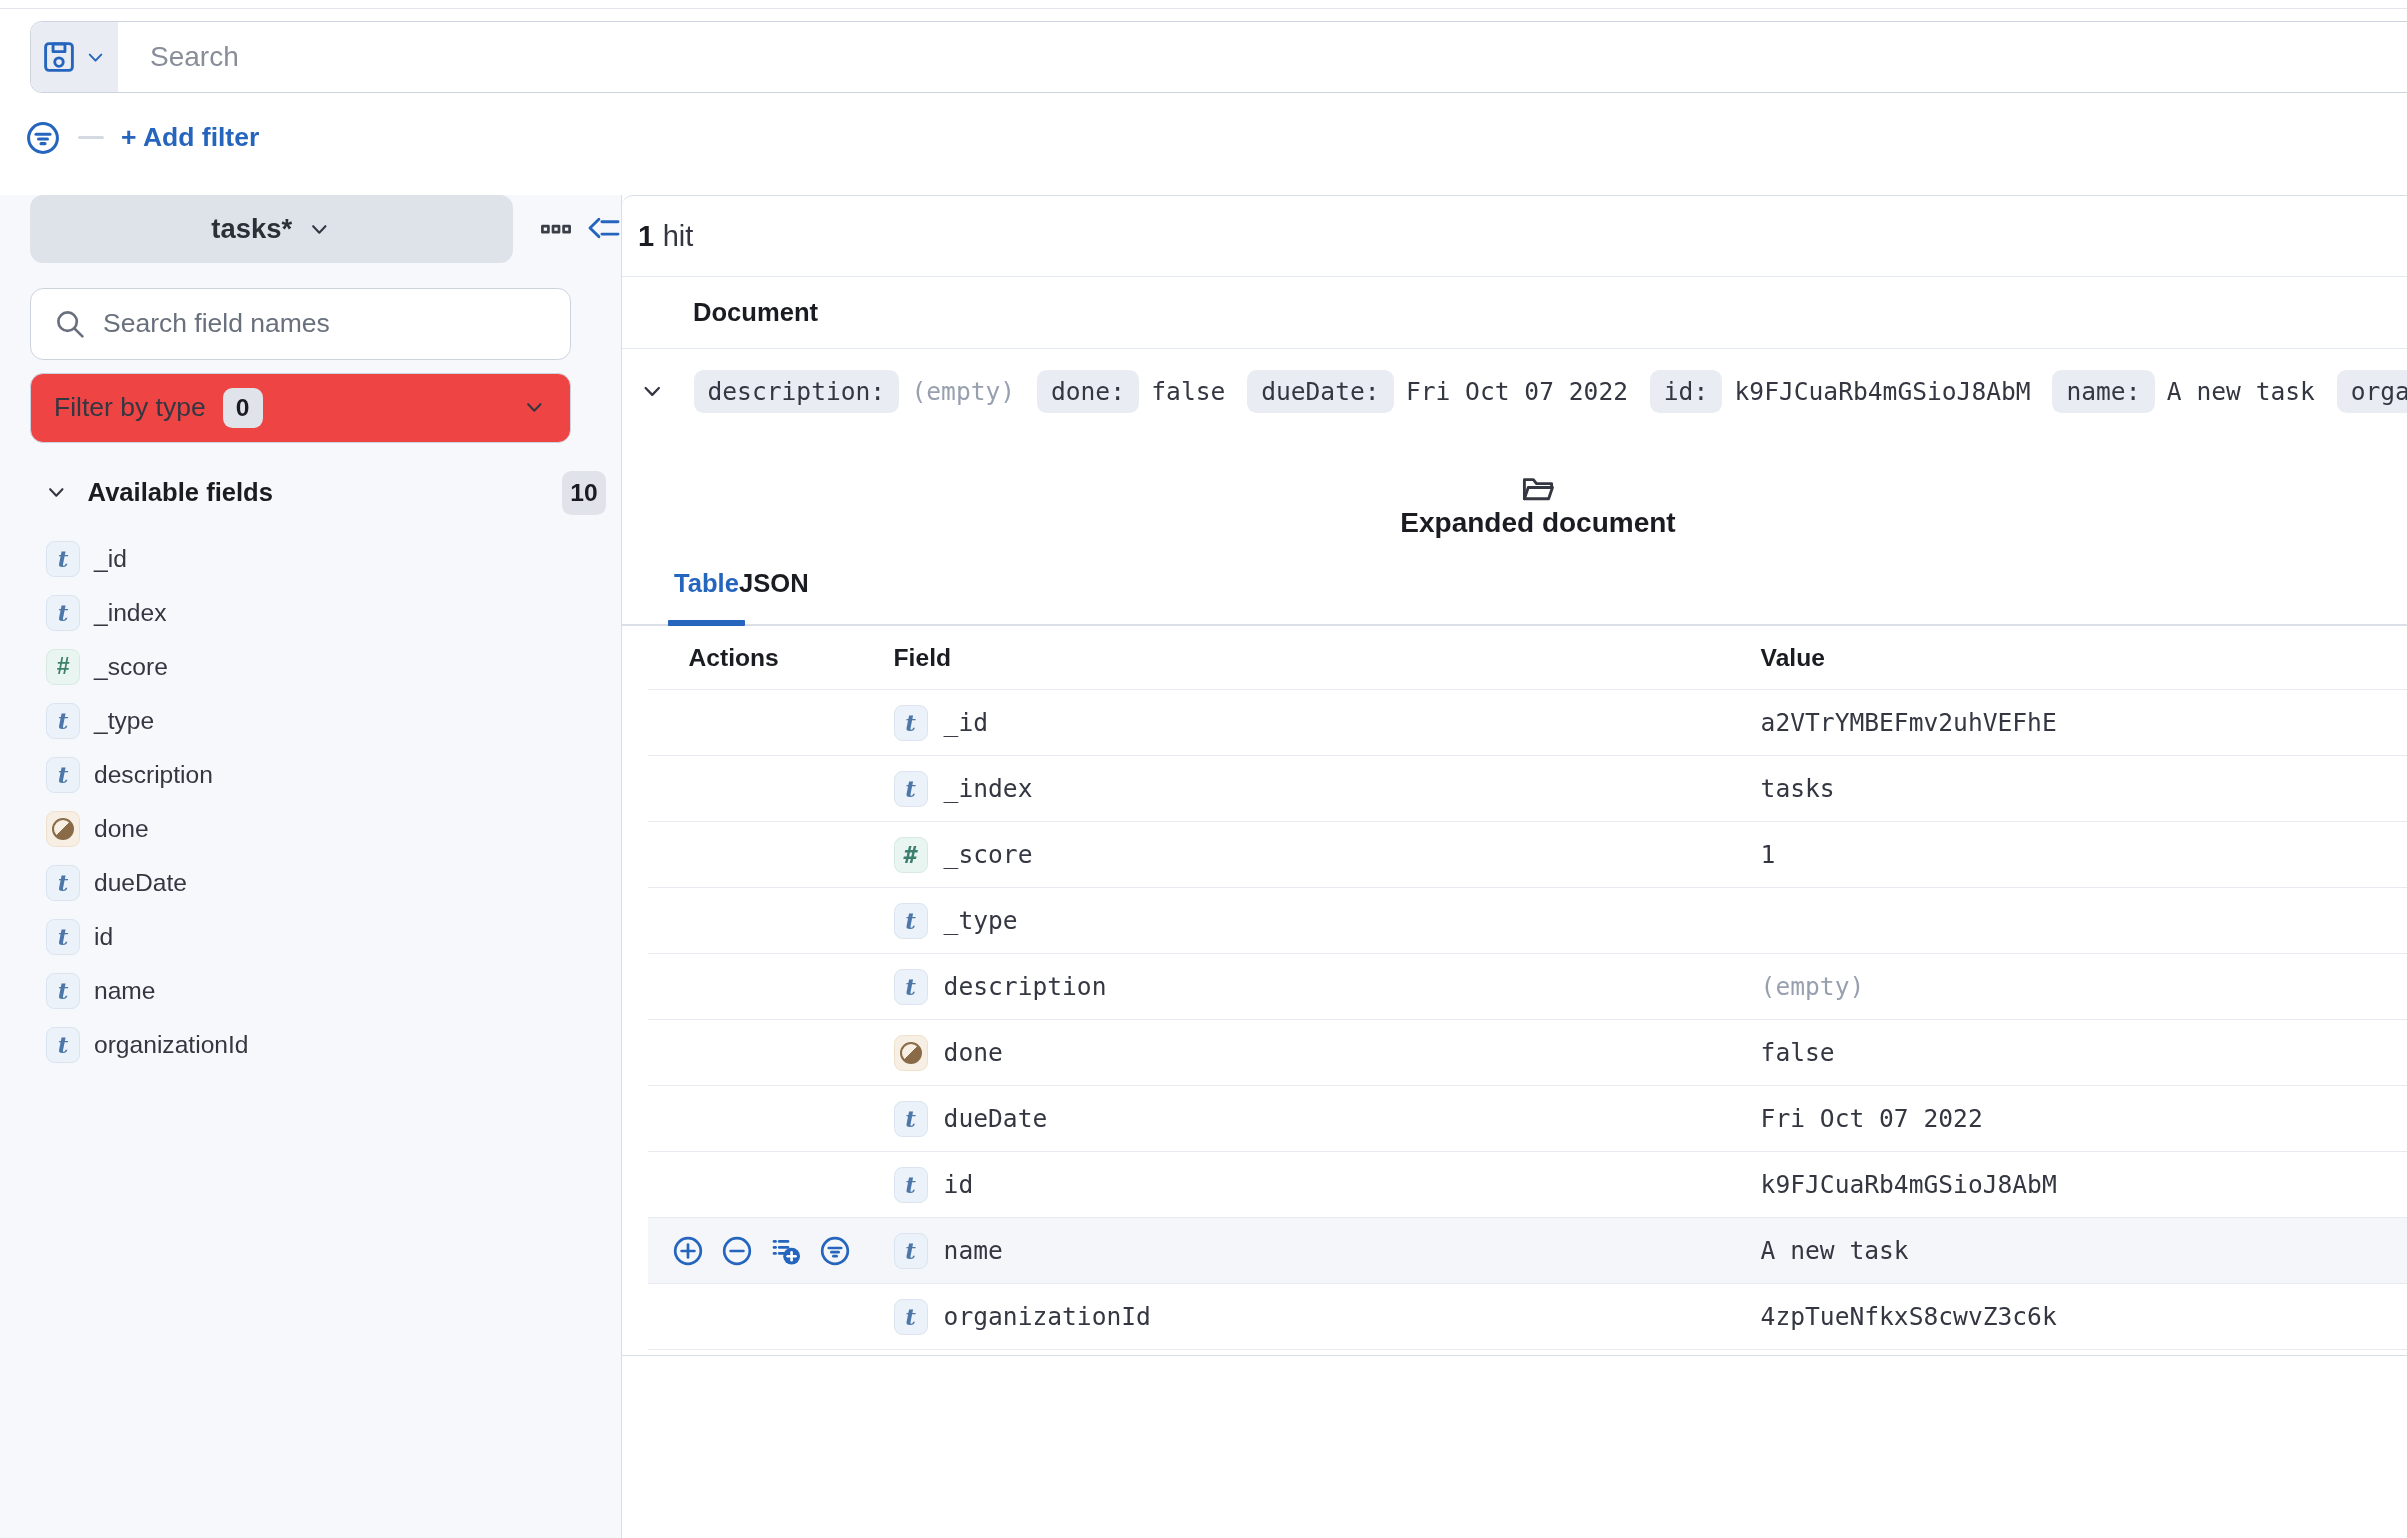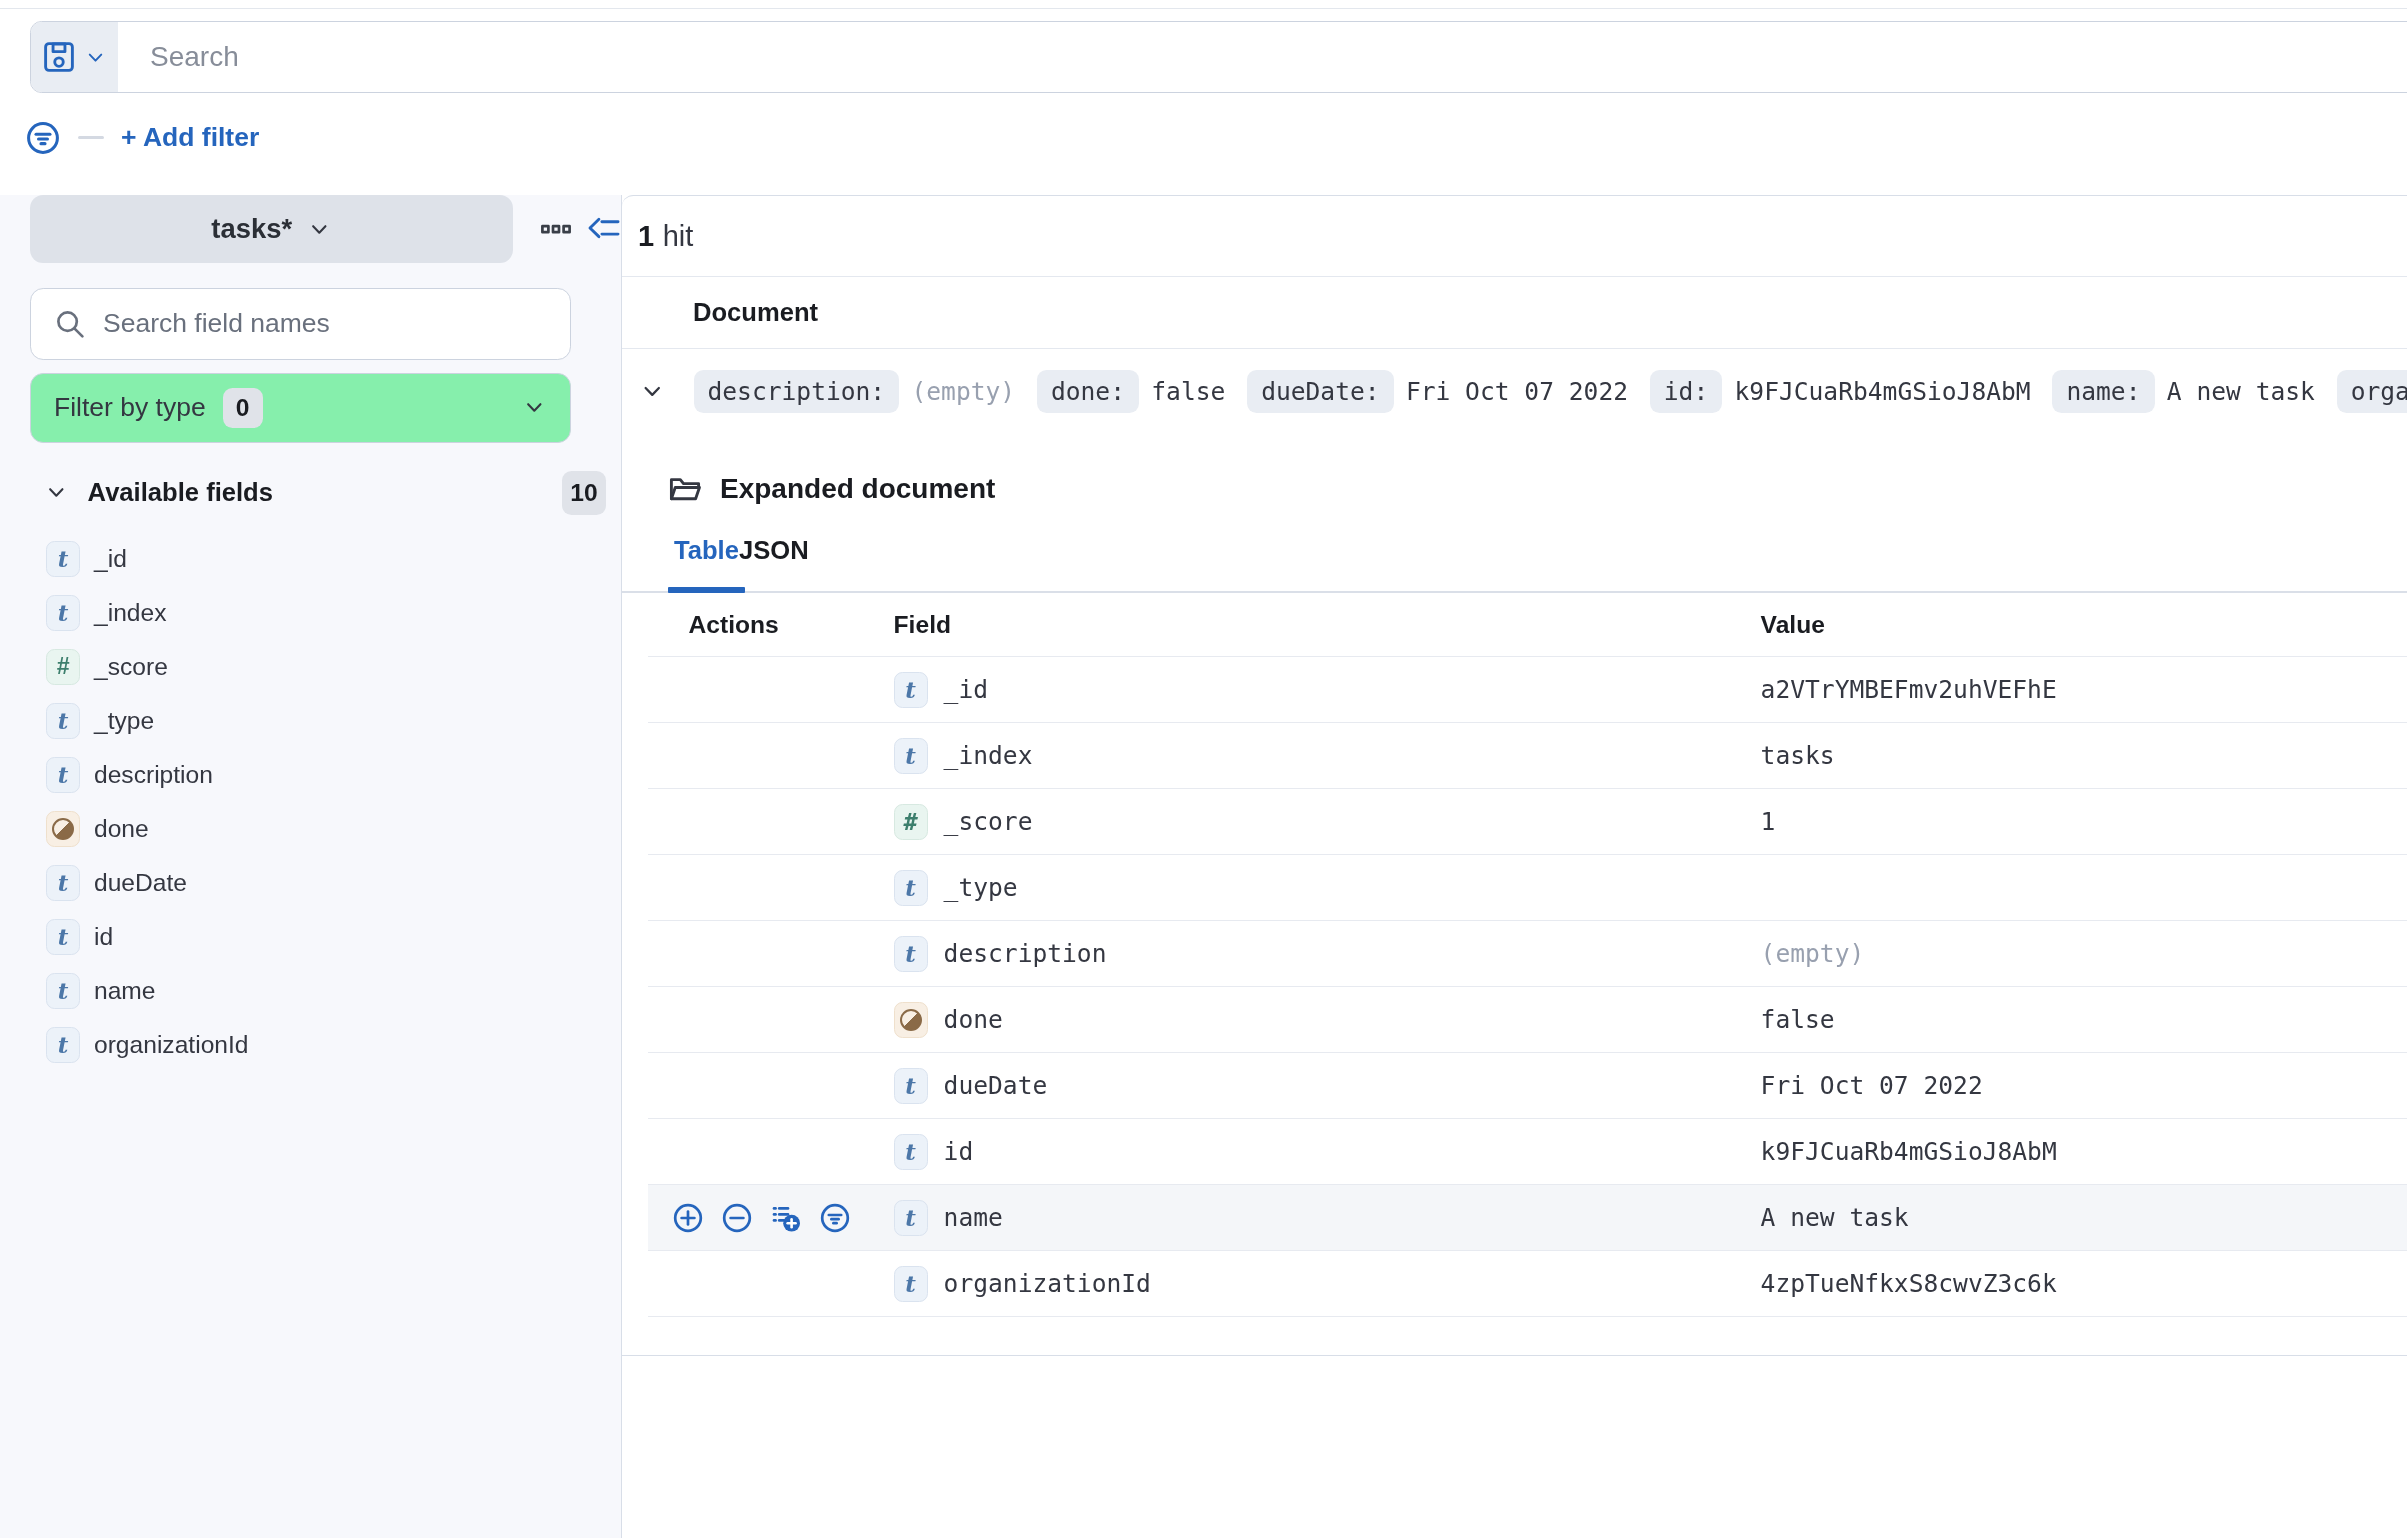--- a/index.html
+++ b/index.html
@@ -67,21 +67,21 @@
   .collapse-btn{margin-left:15px;color:var(--accent);cursor:pointer;}
 
   .field-search{
     margin:24.6px 0 0 30px;width:541px;height:72px;background:#fff;
     border:1.9px solid var(--border);border-radius:13.2px;
     display:flex;align-items:center;padding-left:23px;gap:17px;color:var(--placeholder);
   }
   .field-search .ph{font-size:26.5px;}
 
   .type-filter{
-    margin:13.2px 0 0 30px;width:541px;height:70px;background:#86efac;
+    margin:13.2px 0 0 30px;width:541px;height:70px;background:#ef4444;
     border:1.9px solid var(--border);border-radius:13.2px;
     display:flex;align-items:center;padding:0 23px;cursor:pointer;
   }
   .type-filter .lbl{font-size:26.5px;color:var(--text);}
   .count-badge{
     margin-left:17px;min-width:40px;height:40px;padding:0 7.6px;border-radius:9.5px;
     background:var(--badge-bg);display:flex;align-items:center;justify-content:center;
     font-weight:700;font-size:24.6px;color:var(--text-strong);
   }
   .type-filter .chev{margin-left:auto;color:#343741;}
@@ -127,21 +127,21 @@
   .doc-header-row .lbl{font-weight:700;font-size:25.6px;color:var(--text-strong);}
 
   .doc-row{height:85px;display:flex;align-items:center;padding-left:17px;gap:28px;overflow:hidden;}
   .doc-row .chev{color:#343741;flex:0 0 auto;cursor:pointer;}
   .badges{display:flex;align-items:center;gap:12.3px;white-space:nowrap;overflow:hidden;flex:1;}
   .badge-key{background:var(--pill-bg);border-radius:9.5px;padding:7px 14px;font-size:24.6px;color:var(--text);flex:0 0 auto;}
   .badge-val{font-size:24.6px;color:var(--text);margin-right:9.5px;flex:0 0 auto;}
   .badge-val[data-muted="true"]{color:var(--muted);}
 
   .expanded{margin-top:38px;}
-  .exp-title{margin-left:46px;display:flex;align-items:center;gap:18px;color:#343741;}
+  .exp-title{margin-left:46px;display:flex;align-items:center;gap:1px;color:#343741;flex-direction:column;}
   .exp-title .ttl{font-weight:700;font-size:28px;color:var(--text-strong);}
 
   .tabs-row{position:relative;margin-top:28px;height:59px;}
   .tabs-row::after{content:"";position:absolute;left:0;right:0;bottom:0;height:1.9px;background:#DADFE8;}
   .tabs{display:flex;margin-left:52px;height:100%;}
   .tab{display:flex;align-items:flex-start;font-weight:700;font-size:25.6px;color:var(--text-strong);
     cursor:pointer;position:relative;z-index:1;padding-top:1.9px;}
   .tab[data-active="true"]{color:var(--accent);}
   .tab[data-active="true"]::after{content:"";position:absolute;left:-5.7px;right:-5.7px;bottom:0;height:5.7px;background:var(--accent);border-radius:0.9px;}
 

